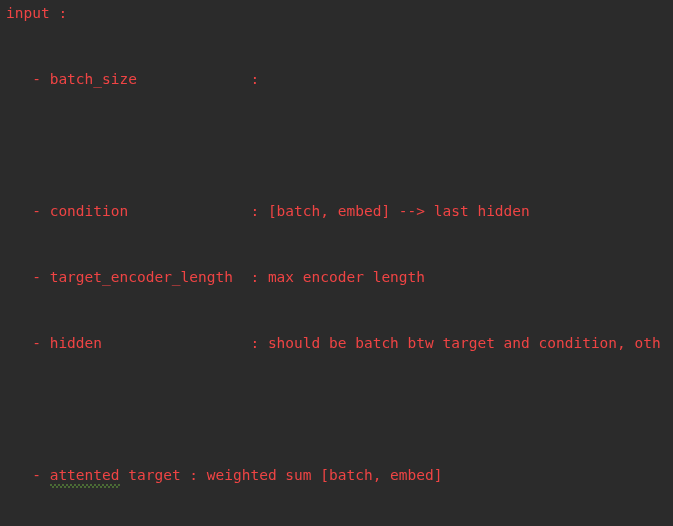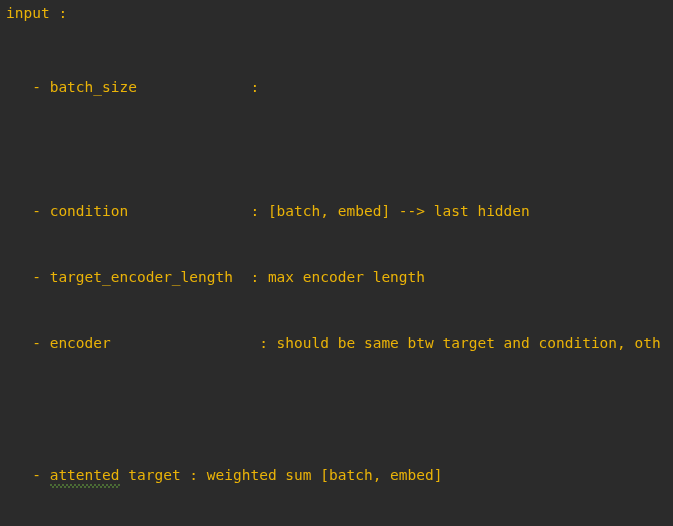--- a/index.html
+++ b/index.html
@@ -32,21 +32,21 @@
     white-space: pre;
     overflow: hidden;
   }
 
   .code-line {
     position: absolute;
     left: 6px;
     height: 22px;
     line-height: 22px;
     white-space: pre;
-    color: #eab308;
+    color: #ef4444;
   }
 
   
   .misspelled {
     position: relative;
     display: inline-block;
     text-decoration: none;
   }
 
   .misspelled::after {
@@ -66,26 +66,26 @@
   }
 </style>
 </head>
 <body>
 
 <div id="editor-root">
   <div class="code-area">
 
     <div class="code-line" style="top:2px;">input :</div>
 
-    <div class="code-line" style="top:76px;">   - batch_size             : </div>
+    <div class="code-line" style="top:68px;">   - batch_size             : </div>
 
 
     <div class="code-line" style="top:266px;">   - target_encoder_length  : max encoder length</div>
 
     <div class="code-line" style="top:200px;">   - condition              : [batch, embed] --&gt; last hidden</div>
 
-    <div class="code-line" style="top:332px;">   - encoder                 : should be same btw target and condition, oth</div>
+    <div class="code-line" style="top:332px;">   - hidden                 : should be batch btw target and condition, oth</div>
 
 
     <div class="code-line" style="top:464px;text-align:center;"><span>   - </span><span class="misspelled">attented</span><span> target : weighted sum [batch, embed]</span></div>
 
   </div>
 </div>
 
 </body></html>

